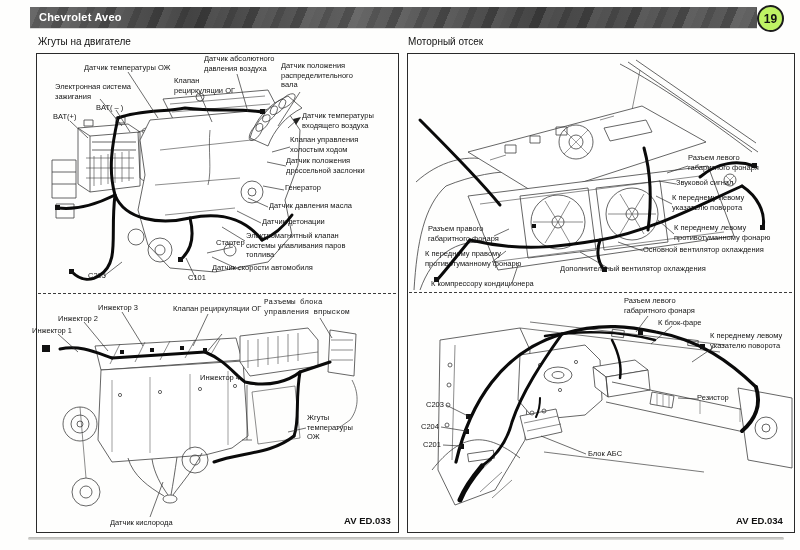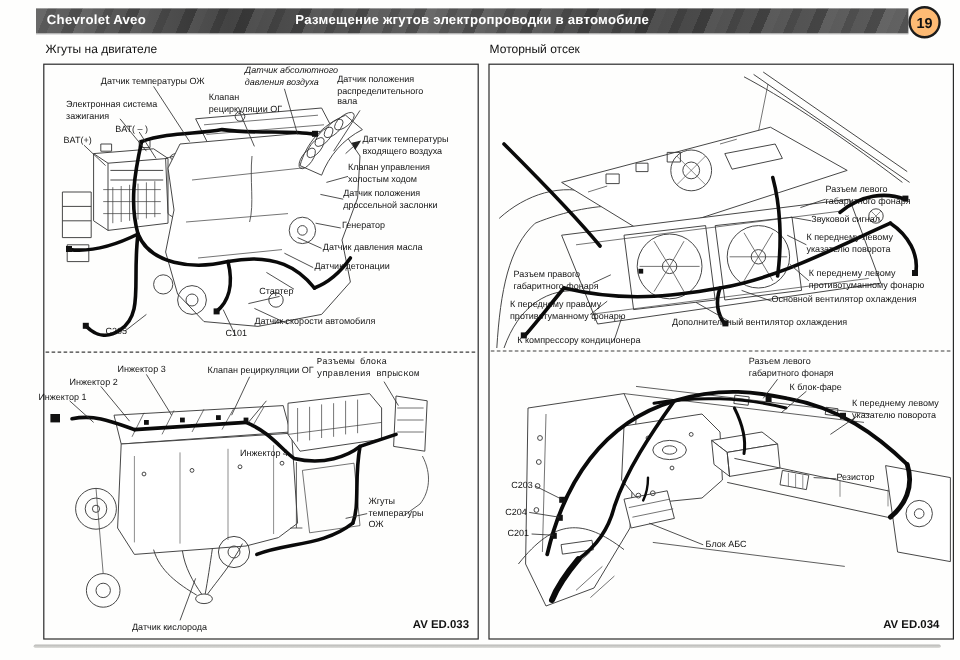--- a/index.html
+++ b/index.html
@@ -7,40 +7,39 @@
         font-family:"Liberation Sans", sans-serif;color:#151515;}
   
   .hdr-band{position:absolute;left:30px;top:7px;width:727px;height:21px;
     background:
       linear-gradient(90deg, rgba(255,255,255,.10), rgba(0,0,0,.18) 22%, rgba(255,255,255,.08) 45%, rgba(0,0,0,.15) 70%, rgba(255,255,255,.06)),
       repeating-linear-gradient(113deg,#585858 0 9px,#474747 9px 16px,#525252 16px 27px,#404040 27px 36px,#5d5d5d 36px 44px);
     border-bottom:1px solid #d9d9d9;}
   .hdr-brand{position:absolute;left:9px;top:4px;font-size:11px;font-weight:bold;color:#fff;letter-spacing:.2px;}
   .hdr-title{position:absolute;left:0;right:0;top:4px;text-align:center;font-size:11px;font-weight:bold;color:#fff;letter-spacing:.2px;}
   .page-circle{position:absolute;left:757px;top:5px;width:23px;height:23px;border:2px solid #1c1c1c;border-radius:50%;
-    background:#fdba74;display:flex;align-items:center;justify-content:center;font-size:12px;font-weight:bold;color:#111;}
+    background:#bef264;display:flex;align-items:center;justify-content:center;font-size:12px;font-weight:bold;color:#111;}
   .sec-title{position:absolute;font-size:10px;color:#111;}
   .panel{position:absolute;border:1.5px solid #2a2a2a;background:transparent;}
   .divider{position:absolute;border-top:1.3px dashed #3c3c3c;}
   .lbl{position:absolute;font-size:7.5px;line-height:1.28;white-space:pre-line;color:#141414;}
   .nowrap{white-space:nowrap;}
   .figcode{position:absolute;font-size:9.5px;font-weight:bold;color:#111;}
   .scan-shadow{position:absolute;left:28px;top:537px;width:756px;height:3px;
     background:linear-gradient(to bottom,#8f8f8b,#cfcfcb);opacity:.65;border-radius:2px;filter:blur(.5px);}
   svg.art{position:absolute;left:0;top:0;}
   .art path,.art line,.art circle,.art ellipse,.art rect,.art polygon{vector-effect:non-scaling-stroke;}
 </style>
 </head>
 <body>
 
 <div id="page">
 
   <div class="hdr-band">
     <div class="hdr-brand">Chevrolet Aveo</div>
-    <div class="hdr-title">Размещение жгутов электропроводки в автомобиле</div>
   </div>
   <div class="page-circle">
     <span>19</span>
   </div>
 
   <div class="sec-title" style="left:38px;top:36px;">Жгуты на двигателе</div>
   <div class="sec-title" style="left:408px;top:36px;">Моторный отсек</div>
 
   <div class="panel" style="left:36px;top:53px;width:361px;height:478px;"></div>
   <div class="panel" style="left:407px;top:53px;width:386px;height:478px;"></div>
@@ -320,34 +319,37 @@
     </g>
   </svg>
 
   <div class="lbl" style="left:84px;top:63px;">Датчик температуры ОЖ</div>
   <div class="lbl" style="left:55px;top:82px;">Электронная система
 зажигания</div>
   <div class="lbl" style="left:96px;top:103px;">BAT( – )</div>
   <div class="lbl" style="left:53px;top:112px;">BAT(+)</div>
   <div class="lbl" style="left:174px;top:76px;">Клапан
 рециркуляции ОГ</div>
-  <div class="lbl" style="left:204px;top:54px;font-style:italic;">Датчик абсолютного
+  <div class="lbl" style="left:204px;top:54px;">Датчик абсолютного
 давления воздуха</div>
   <div class="lbl" style="left:281px;top:61px;">Датчик положения
 распределительного
 вала</div>
   <div class="lbl" style="left:302px;top:111px;">Датчик температуры
 входящего воздуха</div>
   <div class="lbl" style="left:290px;top:135px;">Клапан управления
 холостым ходом</div>
   <div class="lbl" style="left:286px;top:156px;">Датчик положения
 дроссельной заслонки</div>
   <div class="lbl" style="left:285px;top:183px;">Генератор</div>
   <div class="lbl nowrap" style="left:269px;top:201px;">Датчик давления масла</div>
   <div class="lbl nowrap" style="left:262px;top:217px;">Датчик детонации</div>
+  <div class="lbl" style="left:246px;top:231px;">Электромагнитный клапан
+системы улавливания паров
+топлива</div>
   <div class="lbl" style="left:216px;top:238px;">Стартер</div>
   <div class="lbl nowrap" style="left:212px;top:263px;">Датчик скорости автомобиля</div>
   <div class="lbl" style="left:88px;top:271px;">C205</div>
   <div class="lbl" style="left:188px;top:273px;">C101</div>
 
   <div class="lbl" style="left:98px;top:303px;">Инжектор 3</div>
   <div class="lbl nowrap" style="left:173px;top:304px;">Клапан рециркуляции ОГ</div>
   <div class="lbl" style="left:264px;top:298px;font-family:Liberation Mono, monospace;">Разъемы блока
 управления впрыском</div>
   <div class="lbl" style="left:58px;top:314px;">Инжектор 2</div>

